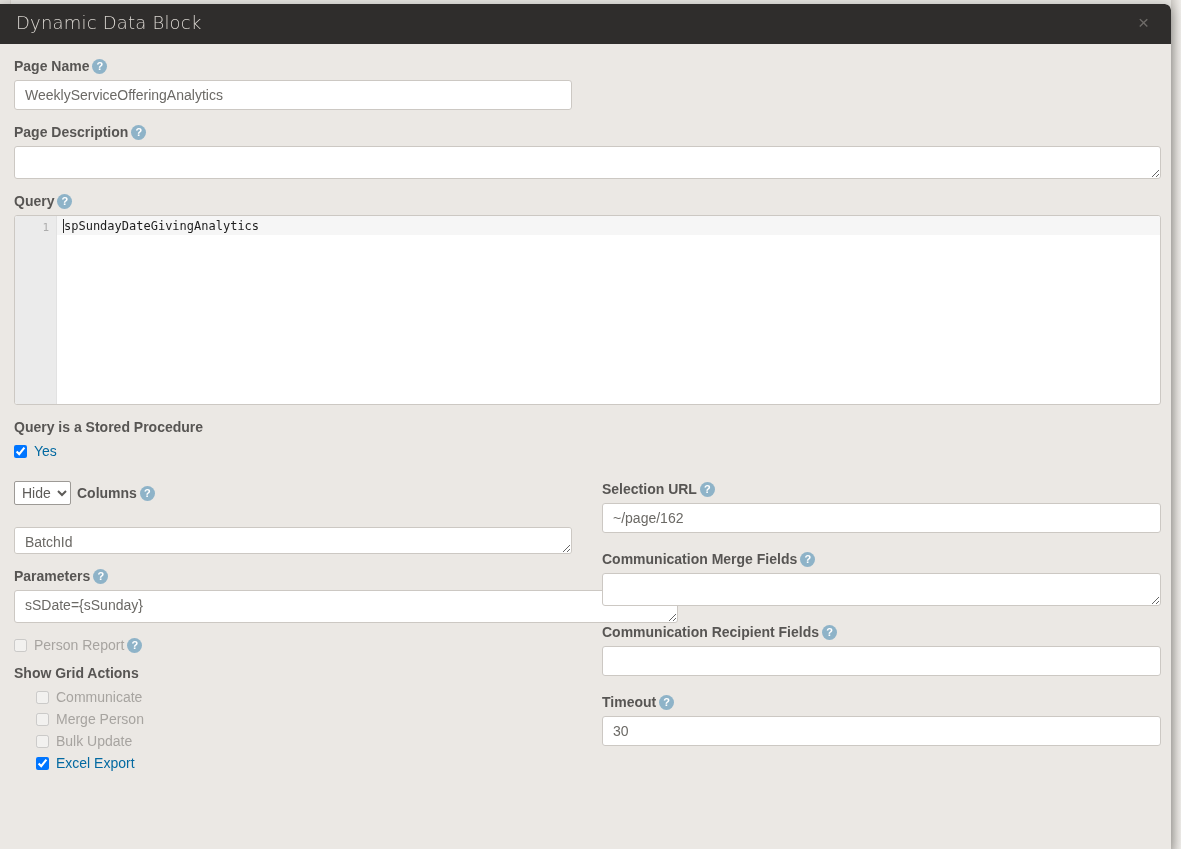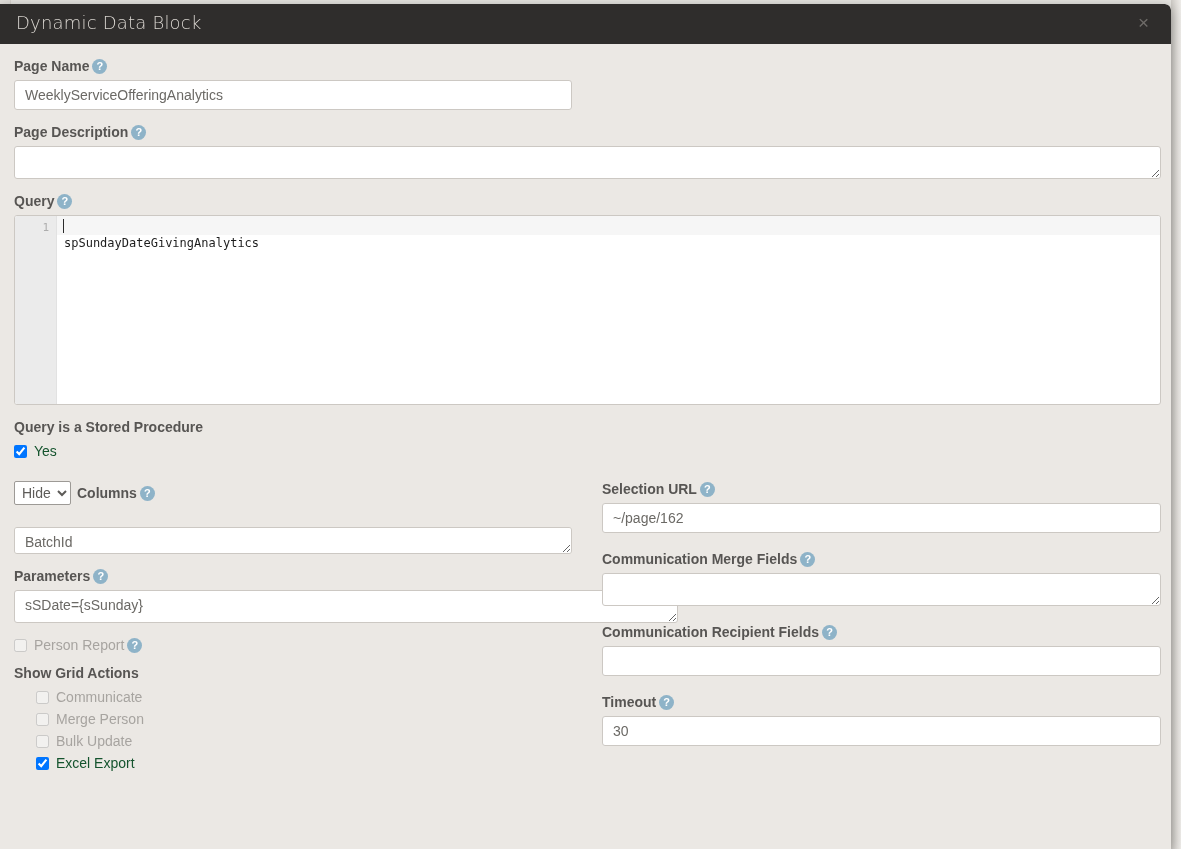--- a/index.html
+++ b/index.html
@@ -166,21 +166,21 @@
   }
   .query-activeline {
     position: absolute;
     left: 42px; right: 0; top: 0;
     height: 19px;
     background: #f6f6f6;
   }
   .query-code {
     position: absolute;
     left: 49px;
-    top: 20px;
+    top: 3px;
     font-family: "DejaVu Sans Mono", monospace;
     font-size: 12px;
     color: #1d1d1d;
     white-space: pre;
   }
   .query-caret {
     position: absolute;
     left: 48px;
     top: 3px;
     width: 1px;
@@ -191,21 +191,21 @@
   
   .cbrow {
     display: flex;
     align-items: center;
     gap: 7px;
     margin: 2px 0 6px 0;
   }
   .cbrow input[type=checkbox] { margin: 0; }
   .cbrow label {
     font-size: 14px;
-    color: #14532d;
+    color: #0369a1;
     font-family: "Liberation Sans", sans-serif;
   }
   .cbrow.disabled label { color: #a7a4a0; }
 
   .section-head {
     font-size: 14px;
     font-weight: bold;
     color: #575553;
     margin: 6px 0 8px 0;
   }

